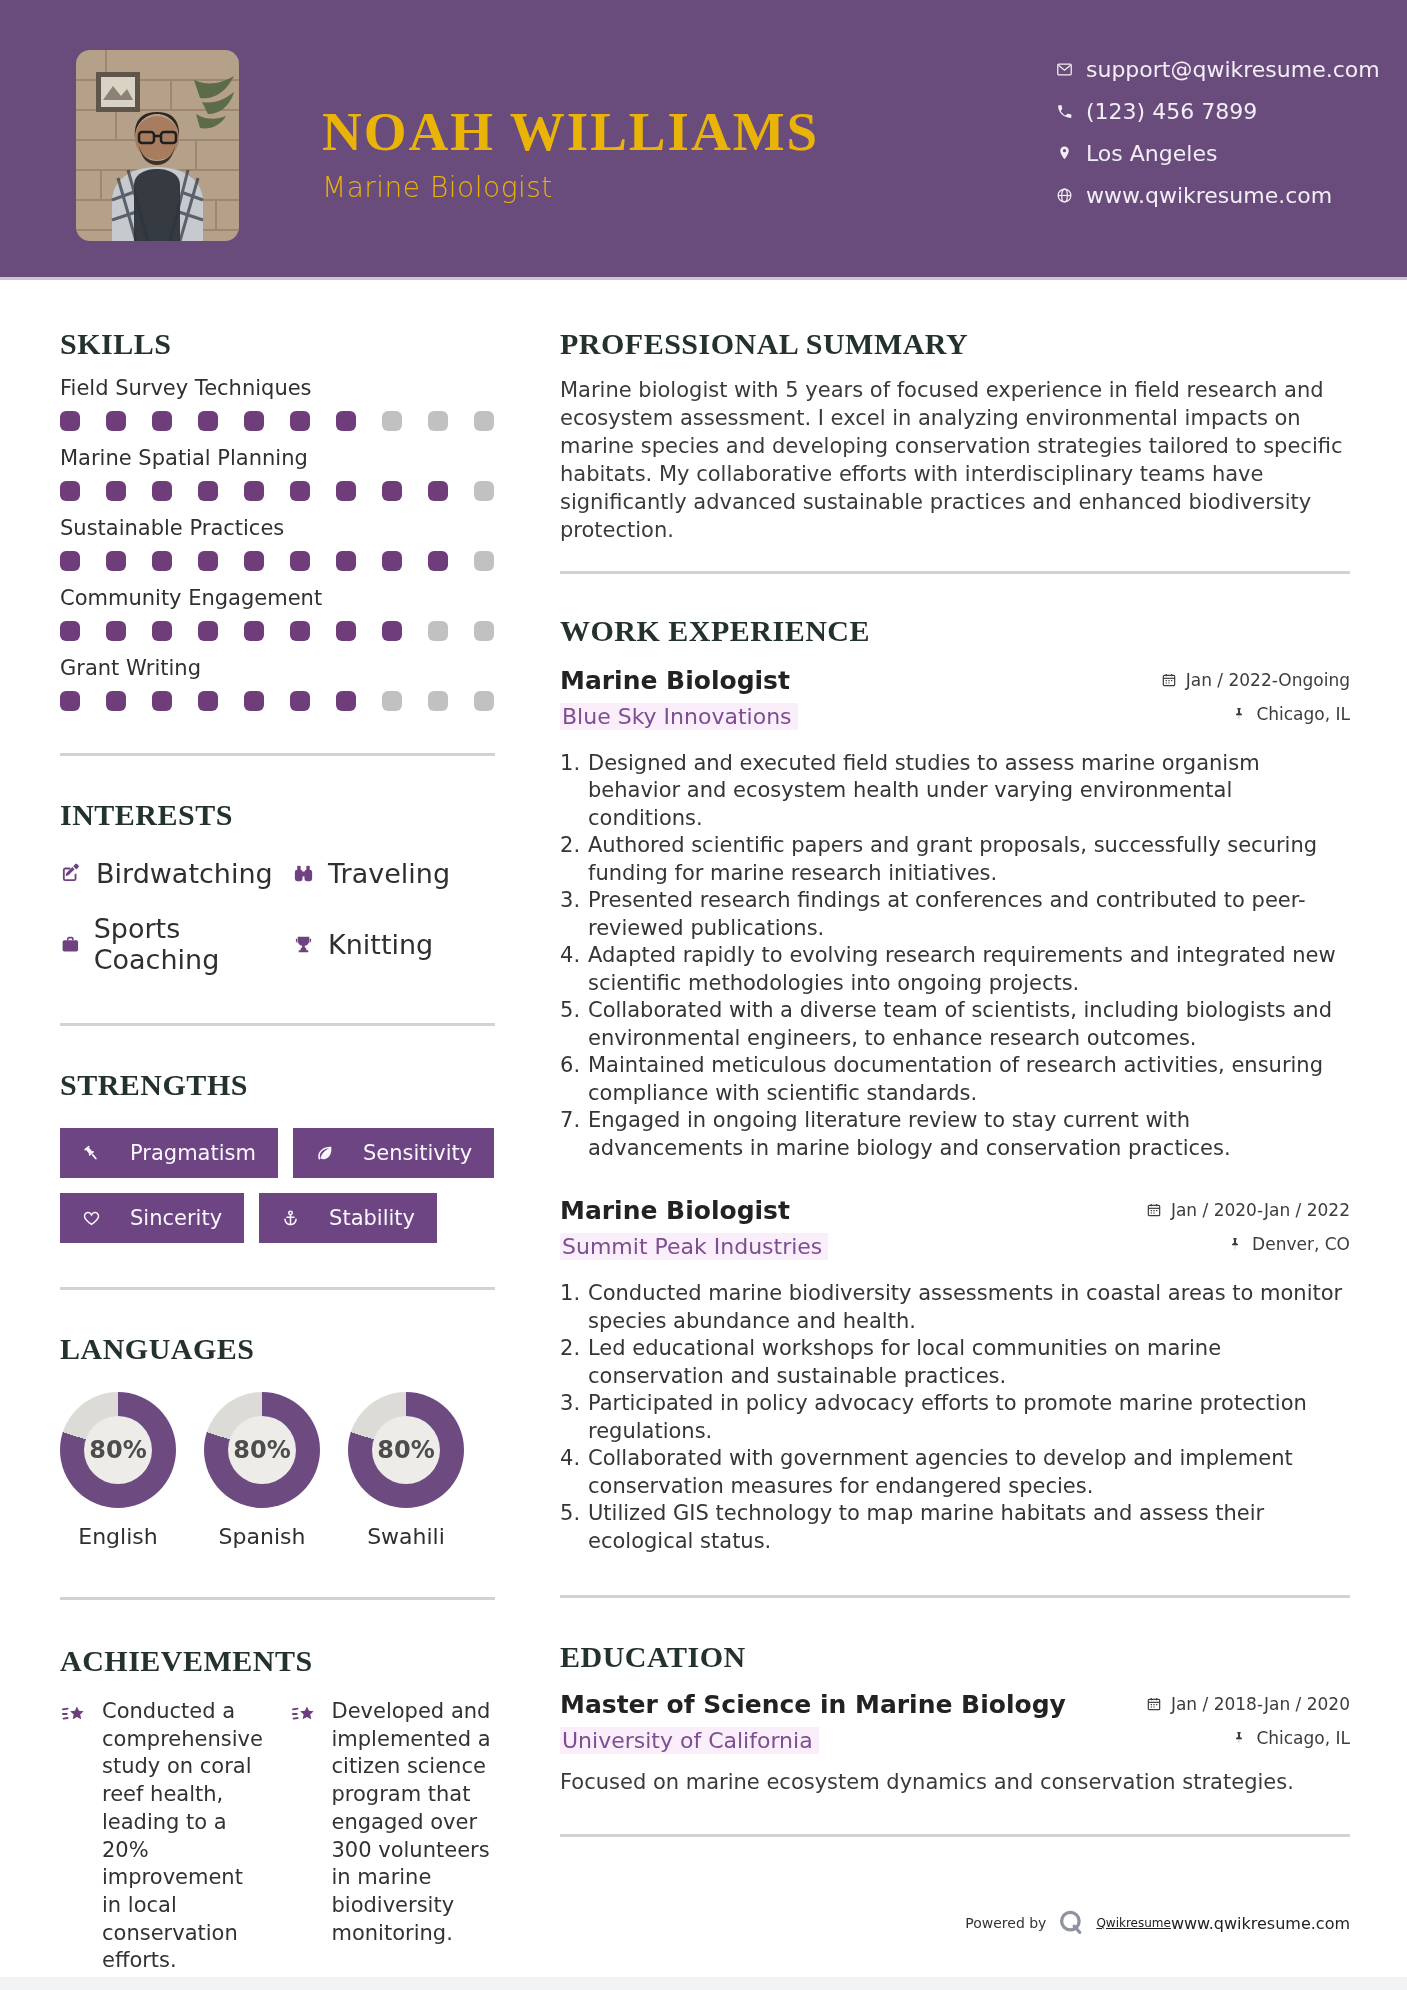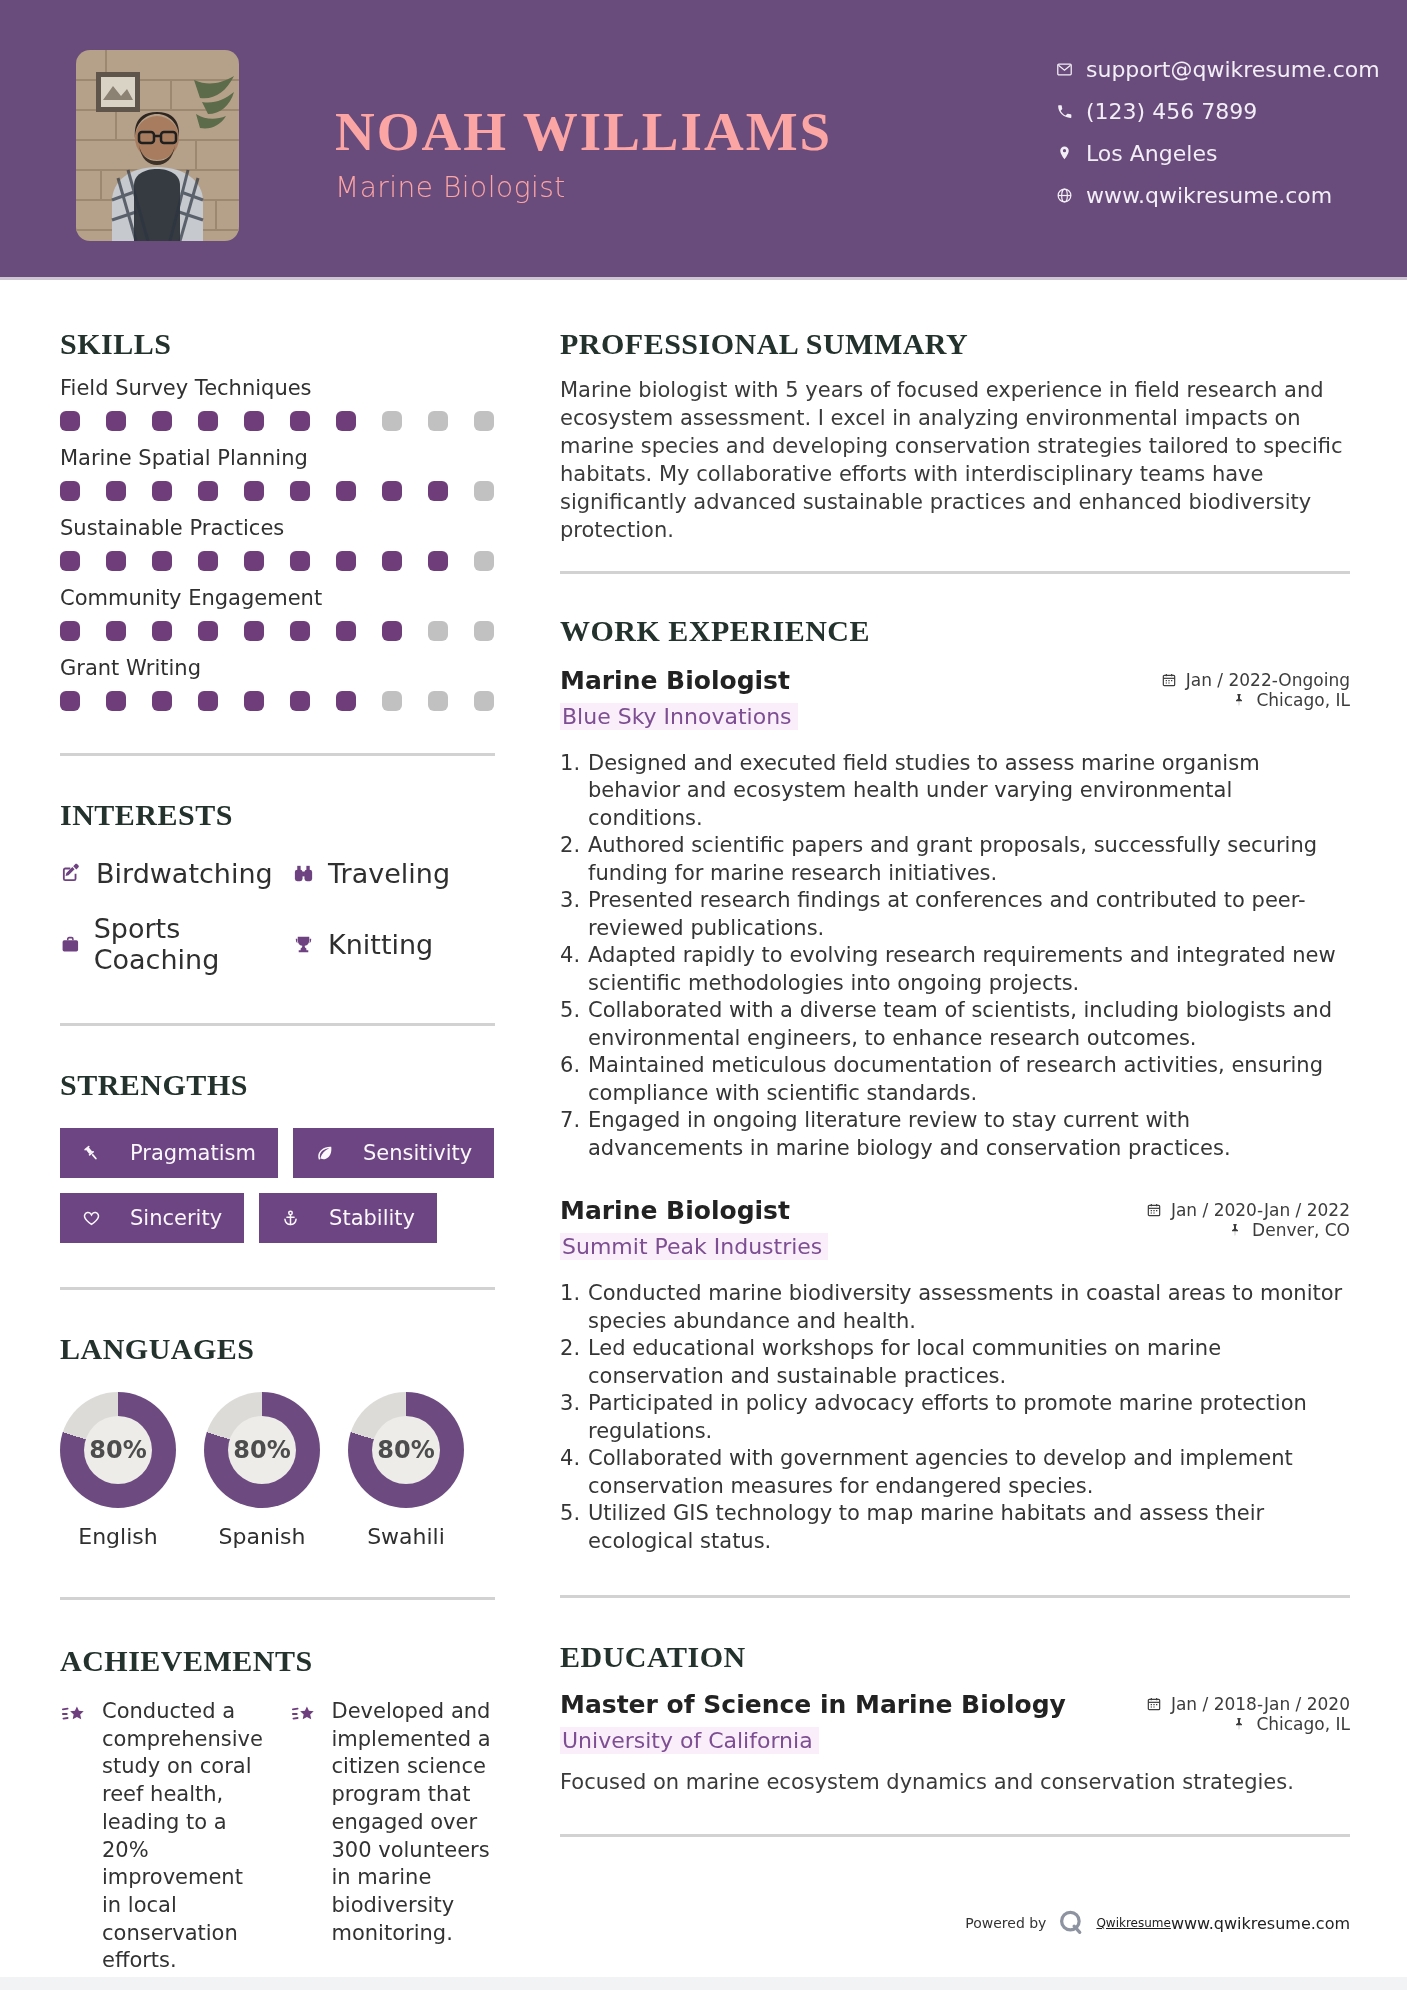--- a/index.html
+++ b/index.html
@@ -4,21 +4,21 @@
 <style>
   * { margin:0; padding:0; box-sizing:border-box; }
   body { background:#ffffff; font-family:"DejaVu Sans", sans-serif; }
   .page { width:1407px; height:1990px; position:relative; background:#ffffff; overflow:hidden; }
 
   
   .header { height:277px; background:#6a4c7c; position:relative; }
   .header-divider { height:3px; background:#cdc6d2; }
   .photo { position:absolute; left:76px; top:50px; width:163px; height:191px; border-radius:14px; overflow:hidden; }
   .photo svg { display:block; width:100%; height:100%; }
-  .name-block { position:absolute; left:335px; top:103px; color:#fca5a5; }
+  .name-block { position:absolute; left:322px; top:103px; color:#eab308; }
   .name { font-family:"Liberation Serif", serif; font-weight:bold; font-size:55px; letter-spacing:2px; line-height:1.05; }
   .job-title { font-size:28px; font-weight:300; margin-top:10px; letter-spacing:0.5px; }
   .contacts { position:absolute; left:1056px; top:57px; display:flex; flex-direction:column; gap:17px; }
   .contact-row { display:flex; align-items:center; gap:13px; color:#f2eef5; font-size:22px; }
   .contact-row .icn { width:17px; height:17px; color:#f2eef5; flex:0 0 auto; }
   .icn svg { width:100%; height:100%; display:block; }
 
   
   .content { display:flex; padding:0 57px 0 60px; }
   .col-left { width:435px; flex:0 0 435px; margin-right:65px; }
@@ -71,21 +71,21 @@
   
   .summary h2 { margin-top:47px; }
   .summary p { margin-top:16px; font-size:21px; line-height:1.33; color:#3a3a3a; }
   .right-div-1 { margin-top:26px; }
   .experience h2 { margin-top:40px; }
   .job { margin-top:18px; }
   .job + .job { margin-top:34px; }
   .job-head { display:flex; justify-content:space-between; align-items:flex-start; }
   .jh-title { font-size:25px; font-weight:600; color:#222222; }
   .jh-company { display:inline-block; margin-top:8px; font-size:22px; color:#7d4f92; background:#f9eef9; padding:1px 6px 1px 2px; }
-  .jh-right { text-align:right; display:flex; flex-direction:column; padding-top:4px; }
+  .jh-right { text-align:right; display:flex; flex-direction:column; gap:14px; padding-top:4px; }
   .meta-row { display:flex; justify-content:flex-end; align-items:center; gap:9px; font-size:17px; color:#3c3c3c; }
   .meta-row .icn { width:16px; height:16px; color:#3c3c3c; }
   ol.bullets { margin-top:20px; list-style:none; counter-reset:li; }
   ol.bullets li { counter-increment:li; position:relative; padding-left:28px; font-size:21px; line-height:1.31; color:#353535; }
   ol.bullets li::before { content:counter(li) "."; position:absolute; left:0; }
   .right-div-2 { margin-top:40px; }
   .education h2 { margin-top:42px; }
   .edu-entry { margin-top:16px; }
   .edu-desc { margin-top:16px; font-size:21px; color:#3a3a3a; }
   .right-div-3 { margin-top:40px; }

